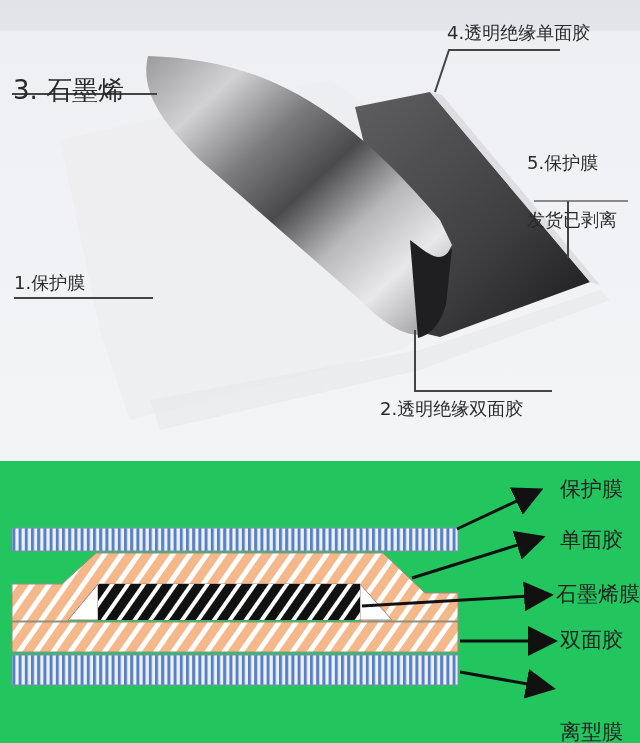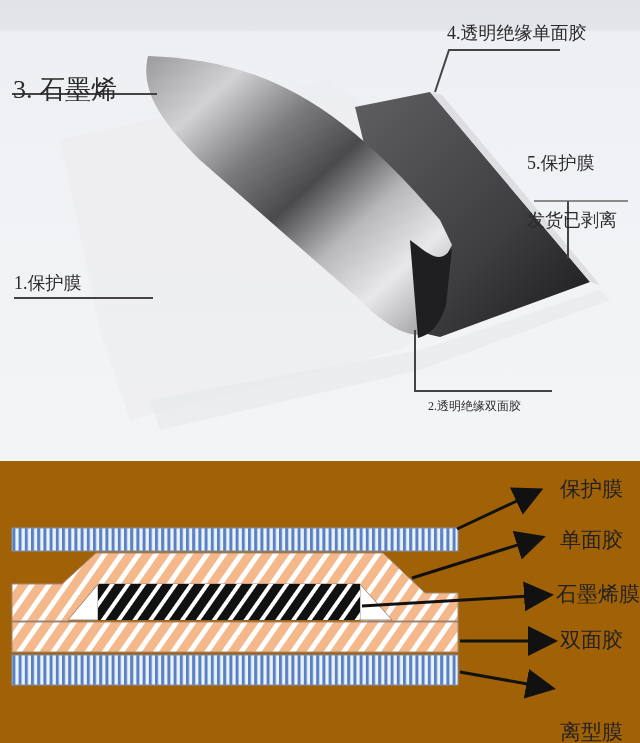--- a/index.html
+++ b/index.html
@@ -1,21 +1,21 @@
 <!DOCTYPE html>
 <html><head>
 <meta charset="utf-8">
 <style>
   html,body{margin:0;padding:0;background:#fff;}
   body{width:640px;height:743px;position:relative;overflow:hidden;font-family:"DejaVu Sans","Liberation Sans",sans-serif;}
   .photo{position:absolute;left:0;top:0;width:640px;height:461px;overflow:hidden;
     background:linear-gradient(180deg,#e2e3e8 0px,#e4e5ea 30px,#eeeff2 32px,#f1f2f5 200px,#f3f4f6 461px);}
   .photo svg{position:absolute;left:0;top:0;}
-  .lbl{position:absolute;color:#2a2a2a;white-space:nowrap;line-height:1;font-family:Liberation Serif, serif;}
-  .diagram{position:absolute;left:0;top:461px;width:640px;height:282px;background:#a16207;}
+  .lbl{position:absolute;color:#2a2a2a;white-space:nowrap;line-height:1;}
+  .diagram{position:absolute;left:0;top:461px;width:640px;height:282px;background:#22c55e;}
   .diagram svg{position:absolute;left:0;top:0;}
   .dlbl{position:absolute;color:#222;font-family:"DejaVu Serif","Liberation Serif",serif;font-size:21px;line-height:1;white-space:nowrap;}
 </style>
 </head>
 <body>
 
 <div class="photo">
   <svg width="640" height="461" viewBox="0 0 640 461">
     <defs>
       <linearGradient id="metal" x1="0" y1="0" x2="1" y2="1">
@@ -49,21 +49,21 @@
     <line x1="534" y1="201" x2="628" y2="201" stroke="#666" stroke-width="1.5"></line>
     <line x1="14" y1="298" x2="153" y2="298" stroke="#444" stroke-width="2"></line>
     <polyline points="415,330 415,391 552,391" fill="none" stroke="#444" stroke-width="2"></polyline>
   </svg>
 
   <span class="lbl" style="left:13px;top:77px;font-size:26px;">3. 石墨烯</span>
   <span class="lbl" style="left:447px;top:24px;font-size:18px;">4.透明绝缘单面胶</span>
   <span class="lbl" style="left:527px;top:146px;font-size:18px;margin-top:8px;">5.保护膜</span>
   <span class="lbl" style="left:527px;top:175px;font-size:18px;margin-top:36px;">发货已剥离</span>
   <span class="lbl" style="left:14px;top:274px;font-size:18px;">1.保护膜</span>
-  <span class="lbl" style="left:380px;top:400px;font-size:12px;margin-left:48px;">2.透明绝缘双面胶</span>
+  <span class="lbl" style="left:380px;top:400px;font-size:18px;">2.透明绝缘双面胶</span>
 </div>
 
 <div class="diagram">
   <svg width="640" height="282" viewBox="0 461 640 282">
     <defs>
       <pattern id="vstripe" width="6.2" height="10" patternUnits="userSpaceOnUse">
         <rect width="6.2" height="10" fill="#e8f3fb"></rect>
         <rect x="0" width="3" height="10" fill="#5b7fc2"></rect>
       </pattern>
       <pattern id="orange" width="14" height="14" patternUnits="userSpaceOnUse" patternTransform="rotate(35)">

